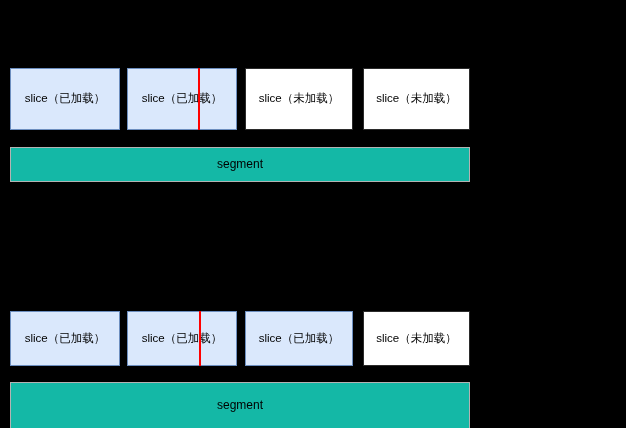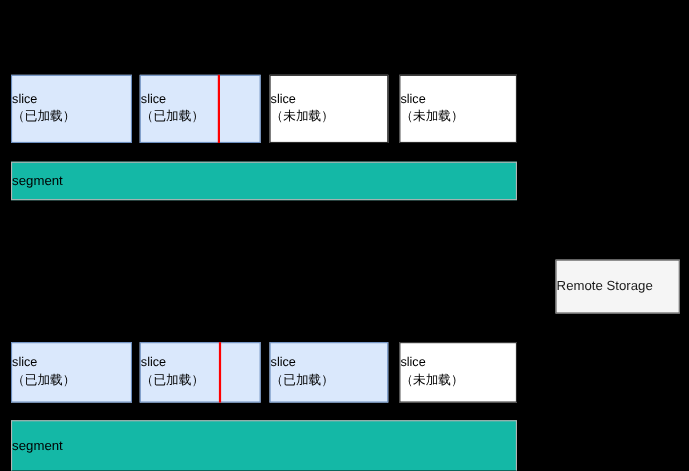--- a/index.html
+++ b/index.html
@@ -12,22 +12,22 @@
     width: 626px;
     height: 428px;
     background: #000000;
     overflow: hidden;
     font-family: "Liberation Sans", sans-serif;
   }
   .box {
     position: absolute;
     box-sizing: border-box;
     display: flex;
-    flex-direction: column;
-    align-items: flex-start;
+    flex-direction: row;
+    align-items: center;
     justify-content: center;
     text-align: center;
     line-height: 1.32;
     font-size: 11.5px;
     color: #000000;
     white-space: nowrap;
   }
   .slice-loaded {
     background: #dae8fc;
     border: 1.5px solid #6c8ebf;
@@ -79,23 +79,20 @@
 
   <div class="box slice-unloaded" style="left:363px; top:68px; width:107px; height:62px;">
     <span class="line1">slice</span>
     <span class="line2">（未加载）</span>
   </div>
 
   <div class="box segment-bar" style="left:10px; top:147px; width:460px; height:35px;">
     <span>segment</span>
   </div>
 
-  <div class="box remote-box" style="left:505px; top:236px; width:113px; height:49px;">
-    <span>Remote Storage</span>
-  </div>
 
   <div class="box slice-loaded" style="left:10px; top:311px; width:110px; height:55px;">
     <span class="line1">slice</span>
     <span class="line2">（已加载）</span>
   </div>
 
   <div class="box slice-loaded" style="left:127px; top:311px; width:110px; height:55px;">
     <span class="line1">slice</span>
     <span class="line2">（已加载）</span>
   </div>

